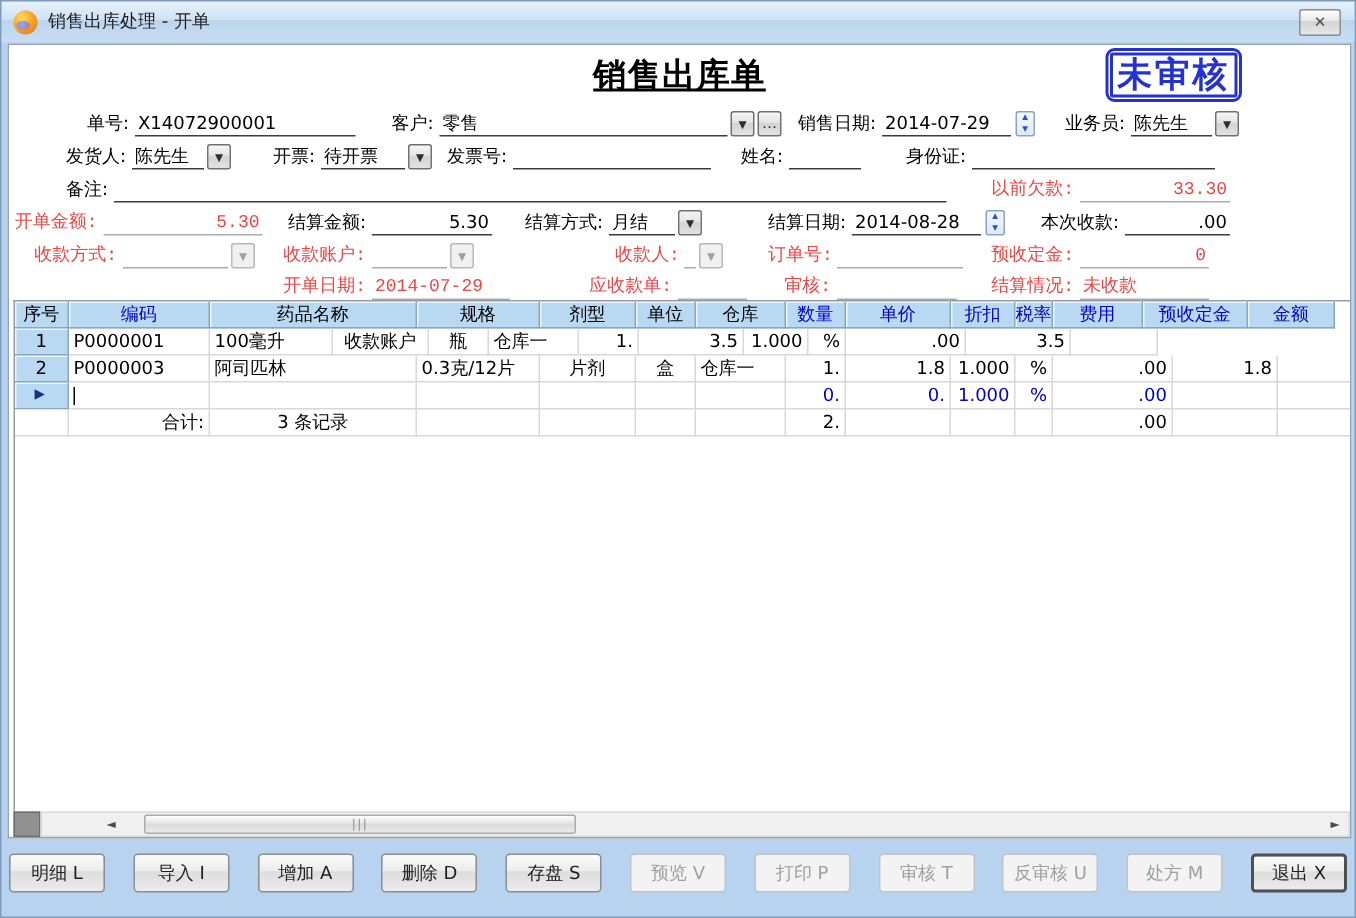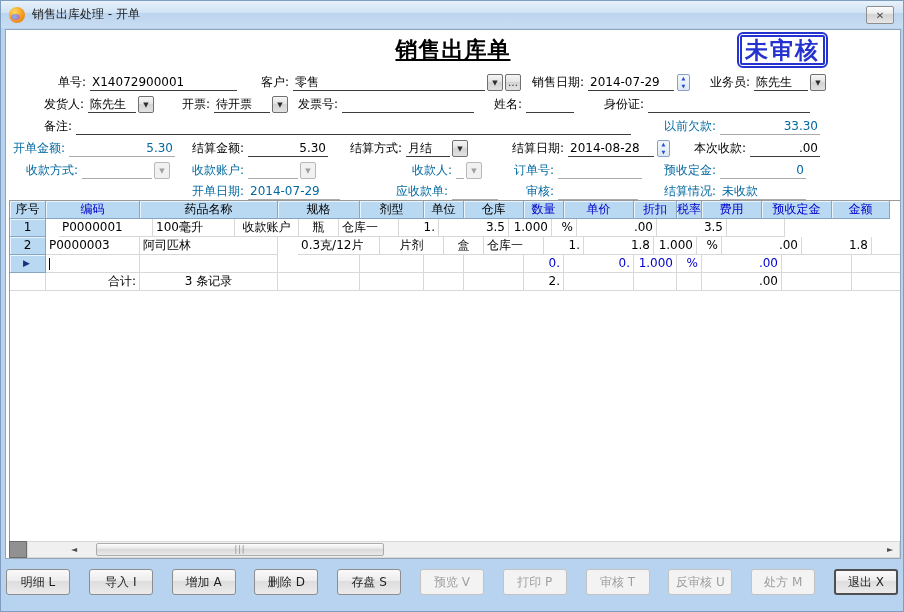--- a/index.html
+++ b/index.html
@@ -25,21 +25,21 @@
   .doctitle{position:absolute;left:0;right:0;top:5px;text-align:center;font-size:22px;font-weight:bold;
     text-decoration:underline;letter-spacing:1px;}
   .stamp{position:absolute;top:2px;right:72px;border:2px solid #2433cf;border-radius:6px;padding:1px;}
   .stamp-in{border:2px solid #2433cf;border-radius:2px;padding:0 3px;font-size:23px;font-weight:bold;
     color:#2433cf;letter-spacing:2px;line-height:26px;}
   
   .fld{position:absolute;display:flex;align-items:flex-end;height:19px;white-space:nowrap;}
   .lbl{text-align:right;padding-right:4px;flex:none;line-height:17px;}
   .val{border-bottom:1px solid #3c3c3c;height:17px;line-height:16px;padding:0 2px;flex:none;overflow:hidden;}
   .fld.num .val{text-align:right;}
-  .fld.gray .lbl,.fld.gray .val{color:#0369a1;}
+  .fld.gray .lbl,.fld.gray .val{color:#ef4444;font-family:Liberation Mono, monospace;}
   .fld.gray .val{border-bottom-color:#ababab;}
   .cbtn{width:16px;height:17px;margin-left:2px;flex:none;border:1px solid #707070;border-radius:2px;
     background:linear-gradient(#f6f6f6,#e4e4e4 45%,#d2d2d2 46%,#e2e2e2);
     display:flex;align-items:center;justify-content:center;font-size:7px;color:#2e2e2e;}
   .cbtn.dis{border-color:#b8b8b8;background:#f1f1f1;color:#a0a0a0;}
   .cbtn.dots{font-size:10px;line-height:8px;}
   .spin{width:13px;height:17px;margin-left:3px;flex:none;display:flex;flex-direction:column;
     border:1px solid #8aa0c4;border-radius:2px;background:linear-gradient(#f4f8fd,#dde9f6);}
   .spin span{flex:1;font-size:5px;line-height:7px;text-align:center;color:#2b50c8;}
   
@@ -248,38 +248,38 @@
           <div class="hc" style="width: 40px; color: rgb(0, 0, 204);">数量</div>
           <div class="hc" style="width: 70px; color: rgb(0, 0, 204);">单价</div>
           <div class="hc" style="width: 43px; color: rgb(0, 0, 204);">折扣</div>
           <div class="hc" style="width: 25px; color: rgb(0, 0, 204);">税率</div>
           <div class="hc" style="width: 60px; color: rgb(0, 0, 204);">费用</div>
           <div class="hc" style="width: 70px; color: rgb(0, 0, 204);">预收定金</div>
           <div class="hc" style="width: 58px; color: rgb(0, 0, 204);">金额</div>
         </div>
         <div class="grow">
           <div class="numcell" style="width: 36px;">1</div>
-          <div class="cell al" style="width: 94px; margin-left: 13px;">P0000001</div>
+          <div class="cell al" style="width: 94px;">P0000001</div>
           <div class="cell al" style="width: 82px;">100毫升</div>
           <div class="cell ac" style="width: 64px;">收款账户</div>
           <div class="cell ac" style="width: 40px;">瓶</div>
           <div class="cell al" style="width: 60px;">仓库一</div>
           <div class="cell ar" style="width: 40px;">1.</div>
           <div class="cell ar" style="width: 70px;">3.5</div>
           <div class="cell ar" style="width: 43px;">1.000</div>
           <div class="cell ar" style="width: 25px;">%</div>
           <div class="cell ar" style="width: 80px;">.00</div>
           <div class="cell ar" style="width: 70px;">3.5</div>
           <div class="cell ar" style="width: 58px;"></div>
         </div>
         <div class="grow">
           <div class="numcell" style="width: 36px;">2</div>
           <div class="cell al" style="width: 94px;">P0000003</div>
           <div class="cell al" style="width: 138px;">阿司匹林</div>
-          <div class="cell al" style="width: 82px; margin-left: 20px;">0.3克/12片</div>
+          <div class="cell al" style="width: 82px;">0.3克/12片</div>
           <div class="cell ac" style="width: 64px;">片剂</div>
           <div class="cell ac" style="width: 40px;">盒</div>
           <div class="cell al" style="width: 60px;">仓库一</div>
           <div class="cell ar" style="width: 40px;">1.</div>
           <div class="cell ar" style="width: 70px;">1.8</div>
           <div class="cell ar" style="width: 43px;">1.000</div>
           <div class="cell ar" style="width: 25px;">%</div>
           <div class="cell ar" style="width: 80px;">.00</div>
           <div class="cell ar" style="width: 70px;">1.8</div>
           <div class="cell ar" style="width: 58px;"></div>

